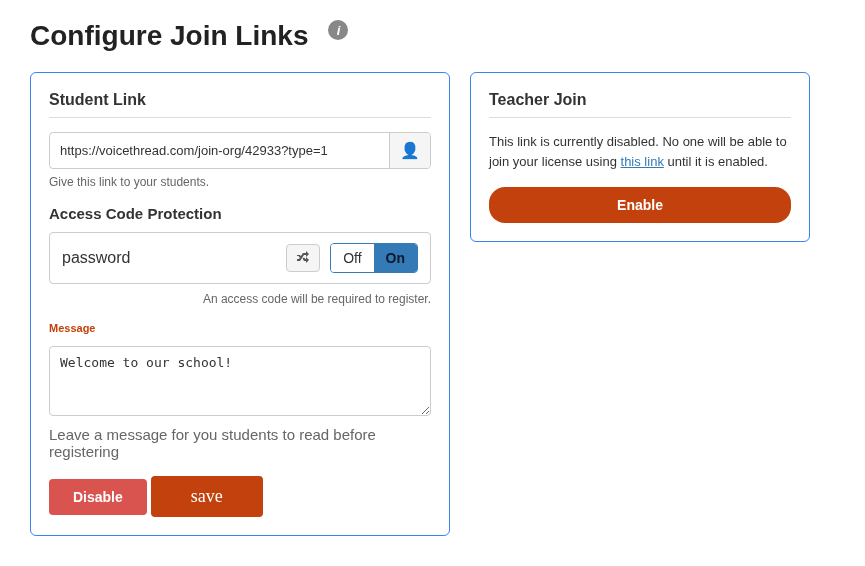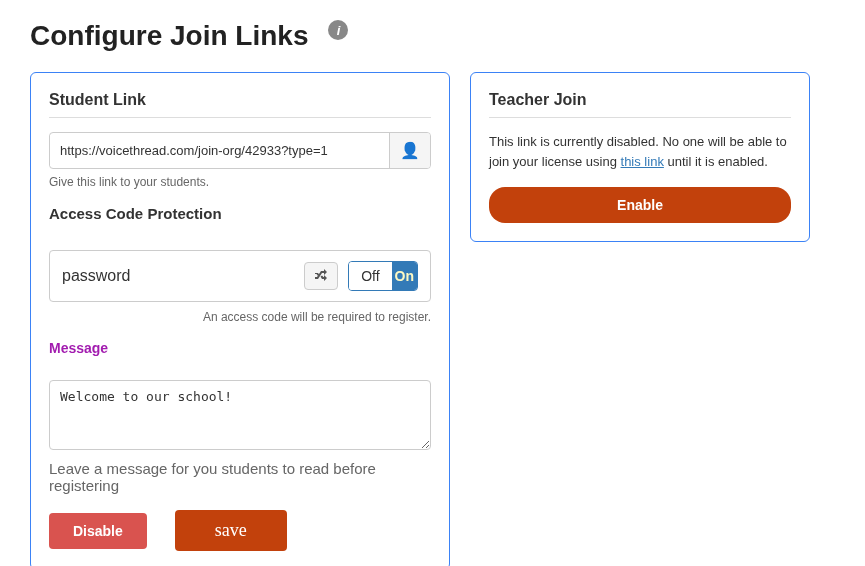--- a/index.html
+++ b/index.html
@@ -92,21 +92,21 @@
     }
     .helper-text {
       font-size: 12px;
       color: #666;
       margin-bottom: 16px;
     }
     .section-label {
       font-size: 15px;
       font-weight: bold;
       color: #333;
-      margin-bottom: 28px;
+      margin-bottom: 10px;
     }
     .access-code-row {
       border: 1px solid #ccc;
       border-radius: 4px;
       padding: 10px 12px;
       display: flex;
       align-items: center;
       gap: 10px;
       margin-bottom: 8px;
       background: #fff;
@@ -140,60 +140,60 @@
     }
     .toggle-off {
       padding: 6px 12px;
       font-size: 14px;
       background: #fff;
       color: #333;
       border: none;
       cursor: pointer;
     }
     .toggle-on {
-      padding: 6px 3px;
+      padding: 6px 12px;
       font-size: 14px;
       background: #337ab7;
-      color: #fef9c3;
+      color: #0f172a;
       border: none;
       cursor: pointer;
       font-weight: bold;
     }
     .access-helper {
       font-size: 12px;
       color: #666;
       margin-bottom: 16px;
       text-align: right;
     }
     .message-label {
-      font-size: 14px;
-      font-weight: bold;
-      color: #a21caf;
-      margin-bottom: 24px;
+      font-size: 11px;
+      font-weight: bold;
+      color: #c2410c;
+      margin-bottom: 12px;
     }
     .message-textarea {
       width: 100%;
       border: 1px solid #ccc;
       border-radius: 4px;
       padding: 8px 10px;
       font-size: 13px;
       color: #333;
       resize: vertical;
       outline: none;
       min-height: 70px;
       margin-bottom: 6px;
     }
     .message-helper {
       font-size: 15px;
       color: #666;
       margin-bottom: 16px;
     }
     .button-row {
       display: flex;
-      gap: 28px;
+      gap: 4px;
       align-items: center;
     }
     .btn-disable {
       background: #d9534f;
       color: #fff;
       border: none;
       border-radius: 4px;
       padding: 10px 24px;
       font-size: 14px;
       font-weight: bold;

